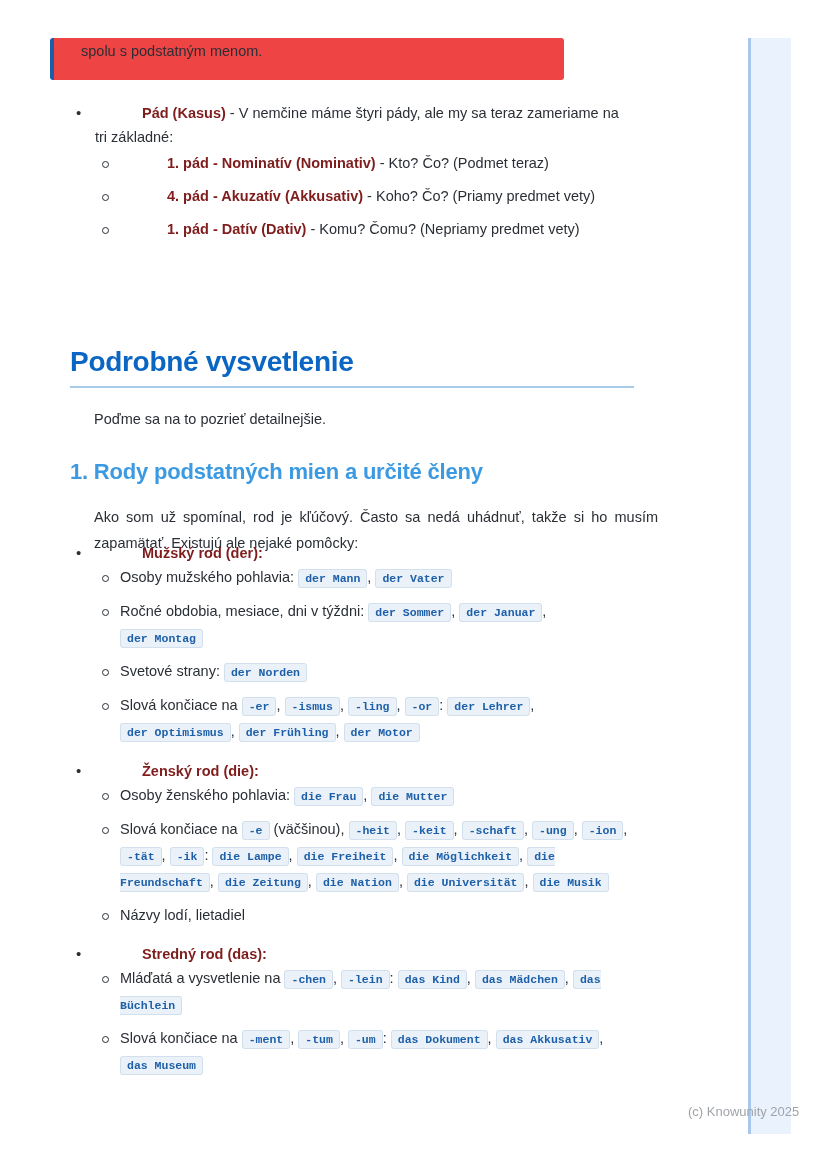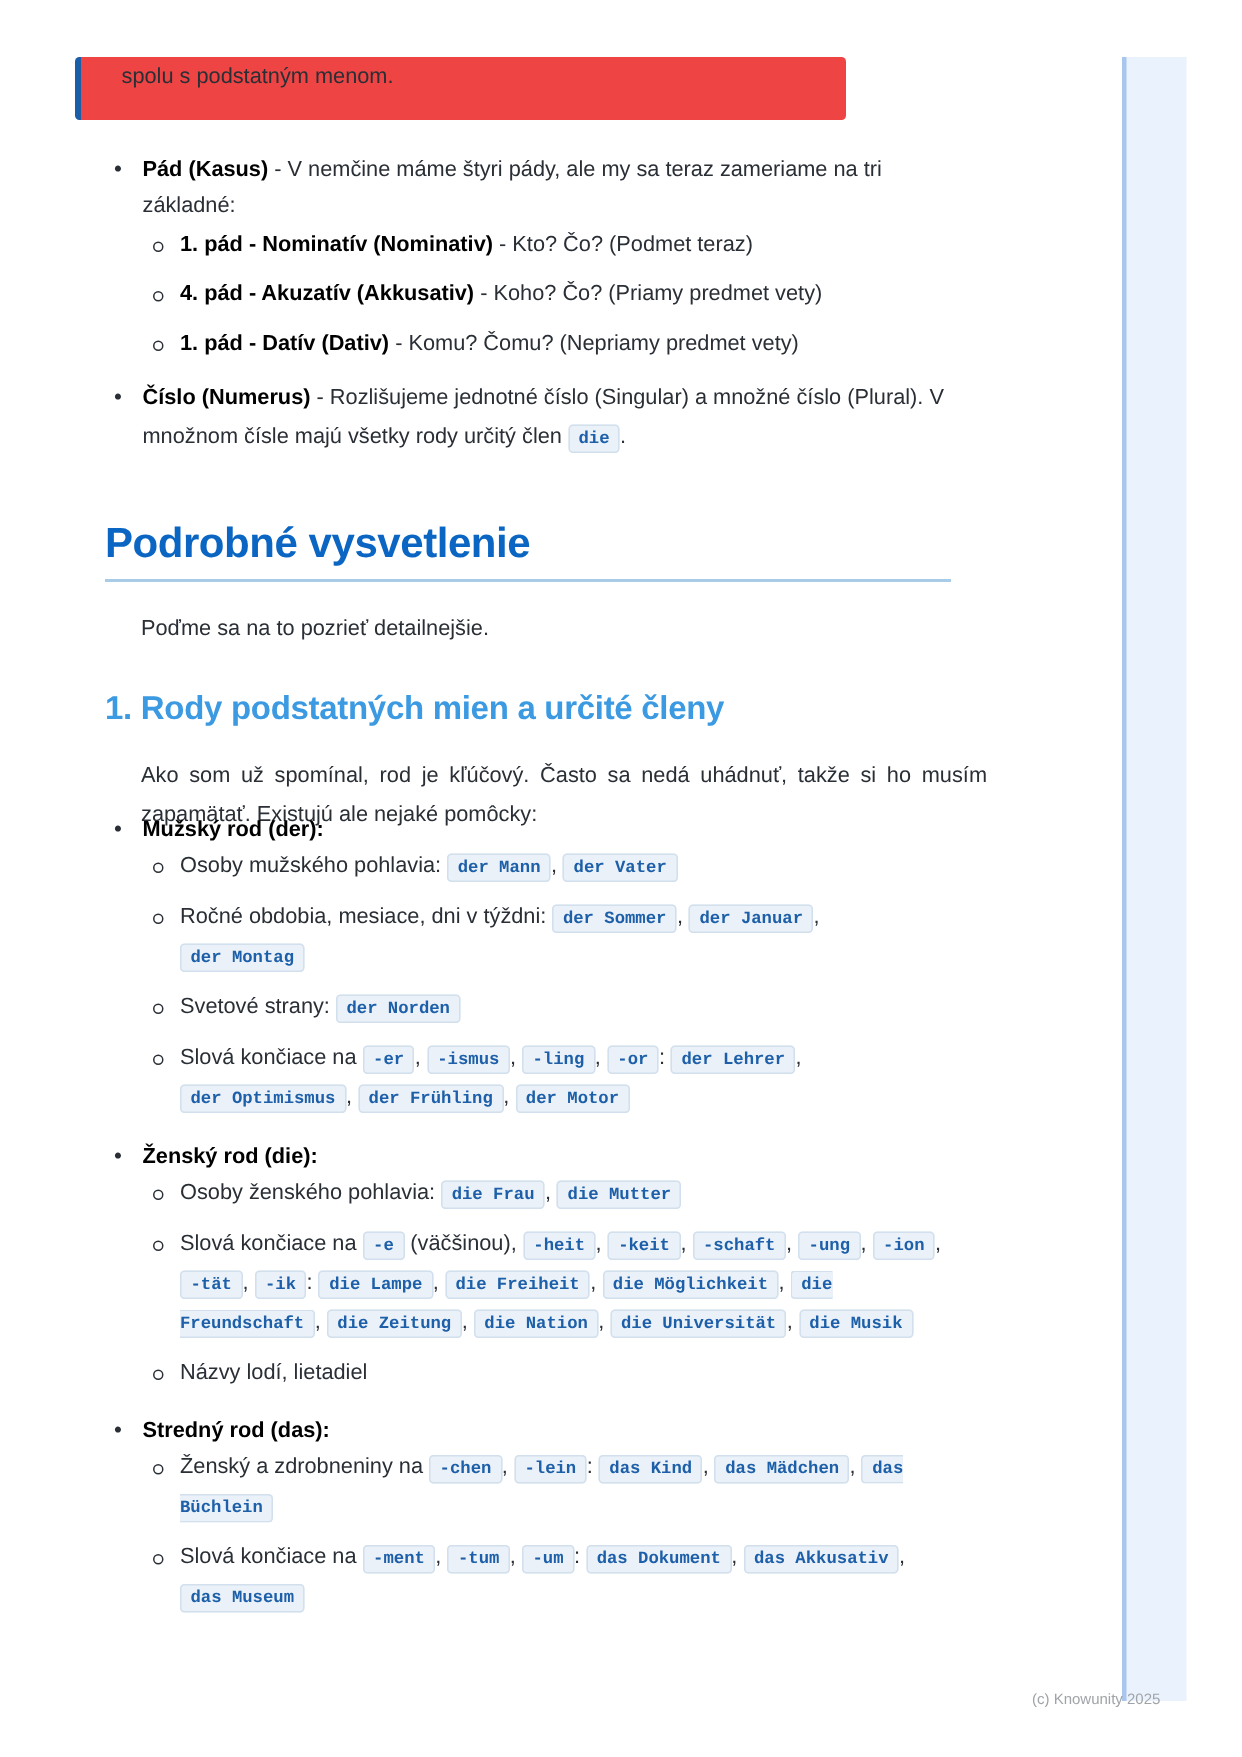--- a/index.html
+++ b/index.html
@@ -16,60 +16,57 @@
   }
   ul { margin: 0; padding: 0; list-style: none; }
   .l1 > li { position: relative; padding-left: 25px; font-size: 14.5px; line-height: 24px; color: #2a2f36; }
   .l1 > li::before { content: "\2022"; position: absolute; left: 6px; top: 0; font-size: 15px; color: #2a2f36; }
   .l2 > li { position: relative; padding-left: 25px; font-size: 14.5px; line-height: 25px; margin-top: 8px; }
   .l2 > li:first-child { margin-top: 0; }
   .l2 > li::before {
     content: ""; position: absolute; left: 7px; top: 10px; width: 5px; height: 5px;
     border: 1px solid #2a2f36; border-radius: 50%;
   }
-  b { font-weight: bold; color: #000000; }
+  b { font-weight: bold; color: #7f1d1d; margin-left: 47px; }
   code {
     font-family: "Liberation Mono", "DejaVu Sans Mono", monospace; font-weight: bold;
     font-size: 11.5px; color: #1d5fa8; background: #eaf1f8; border: 1px solid #d2dfec;
     border-radius: 3px; padding: 2px 6px;
   }
   .h2 {
     position: absolute; left: 0; top: 346px; width: 564px; font-size: 28px; font-weight: bold;
     color: #0a66c2; letter-spacing: -0.3px; padding-bottom: 8px; border-bottom: 2px solid #a8cbe8;
   }
   .p { font-size: 14.5px; line-height: 26px; color: #2a2f36; margin-left: 24px; }
   .h3 { font-size: 22px; font-weight: bold; color: #3b9ae1; letter-spacing: -0.2px; }
   .side {
     position: absolute; left: 748px; top: 38px; width: 43px; height: 1096px;
     background: #eaf2fd; border-left: 3px solid #a9c6ec;
   }
   .copyright {
-    position: absolute; left: 688px; top: 1128px; font-size: 10px; color: #a0a4a8;
+    position: absolute; left: 688px; top: 1104px; font-size: 13px; color: #a0a4a8;
   }
 </style>
 </head>
 <body>
 
 <div class="blockquote">
   <span>spolu s podstatným menom.</span>
 </div>
 
 <div class="page">
 
   <ul class="l1" style="position:absolute; left:0; top:101px; width:564px;">
     <li>
       <b>Pád (Kasus)</b><span> - V nemčine máme štyri pády, ale my sa teraz zameriame na tri základné:</span>
       <ul class="l2" style="margin-top:2px;">
         <li><b>1. pád - Nominatív (Nominativ)</b><span> - Kto? Čo? (Podmet teraz)</span></li>
         <li><b>4. pád - Akuzatív (Akkusativ)</b><span> - Koho? Čo? (Priamy predmet vety)</span></li>
         <li><b>1. pád - Datív (Dativ)</b><span> - Komu? Čomu? (Nepriamy predmet vety)</span></li>
       </ul>
-    </li>
-    <li style="margin-top:10px; line-height:26px;">
-      <b>Číslo (Numerus)</b><span> - Rozlišujeme jednotné číslo (Singular) a množné číslo (Plural). V množnom čísle majú všetky rody určitý člen </span><code>die</code><span>.</span>
     </li>
   </ul>
 
   <div class="h2">Podrobné vysvetlenie</div>
 
   <div class="p" style="position:absolute; top:406px; left:0;">Poďme sa na to pozrieť detailnejšie.</div>
 
   <div class="h3" style="position:absolute; top:459px; left:0;">1. Rody podstatných mien a určité členy</div>
 
   <div class="p" style="position:absolute; top:504px; left:0; width:564px; text-align:justify;">Ako som už spomínal, rod je kľúčový. Často sa nedá uhádnuť, takže si ho musím zapamätať. Existujú ale nejaké pomôcky:</div>
@@ -106,21 +103,21 @@
         <li>
           <span>Názvy lodí, lietadiel</span>
         </li>
       </ul>
     </li>
 
     <li style="margin-top:14px;">
       <b>Stredný rod (das):</b>
       <ul class="l2">
         <li>
-          <span>Ženský a zdrobneniny na </span><code>-chen</code>, <code>-lein</code>: <code>das Kind</code>, <code>das Mädchen</code>, <code>das Büchlein</code>
+          <span>Mláďatá a vysvetlenie na </span><code>-chen</code>, <code>-lein</code>: <code>das Kind</code>, <code>das Mädchen</code>, <code>das Büchlein</code>
         </li>
         <li>
           <span>Slová končiace na </span><code>-ment</code>, <code>-tum</code>, <code>-um</code>: <code>das Dokument</code>, <code>das Akkusativ</code>, <code>das Museum</code>
         </li>
       </ul>
     </li>
   </ul>
 </div>
 
 <div class="side"></div>

